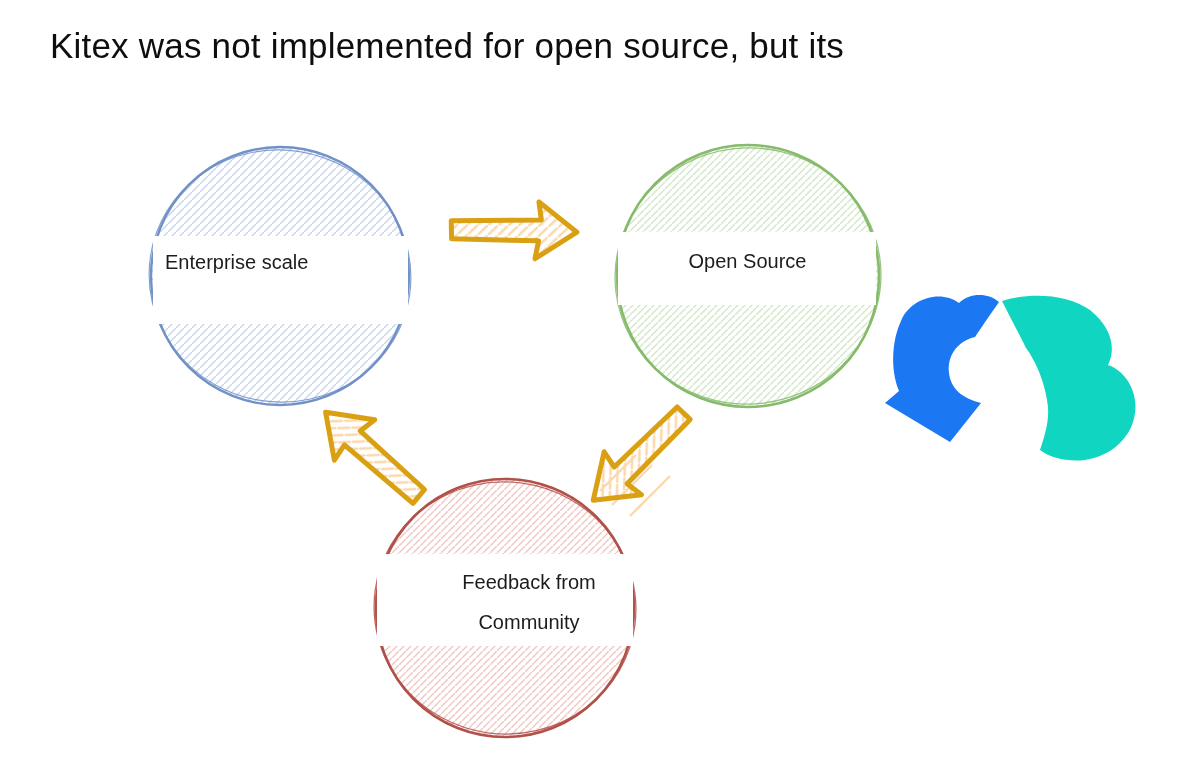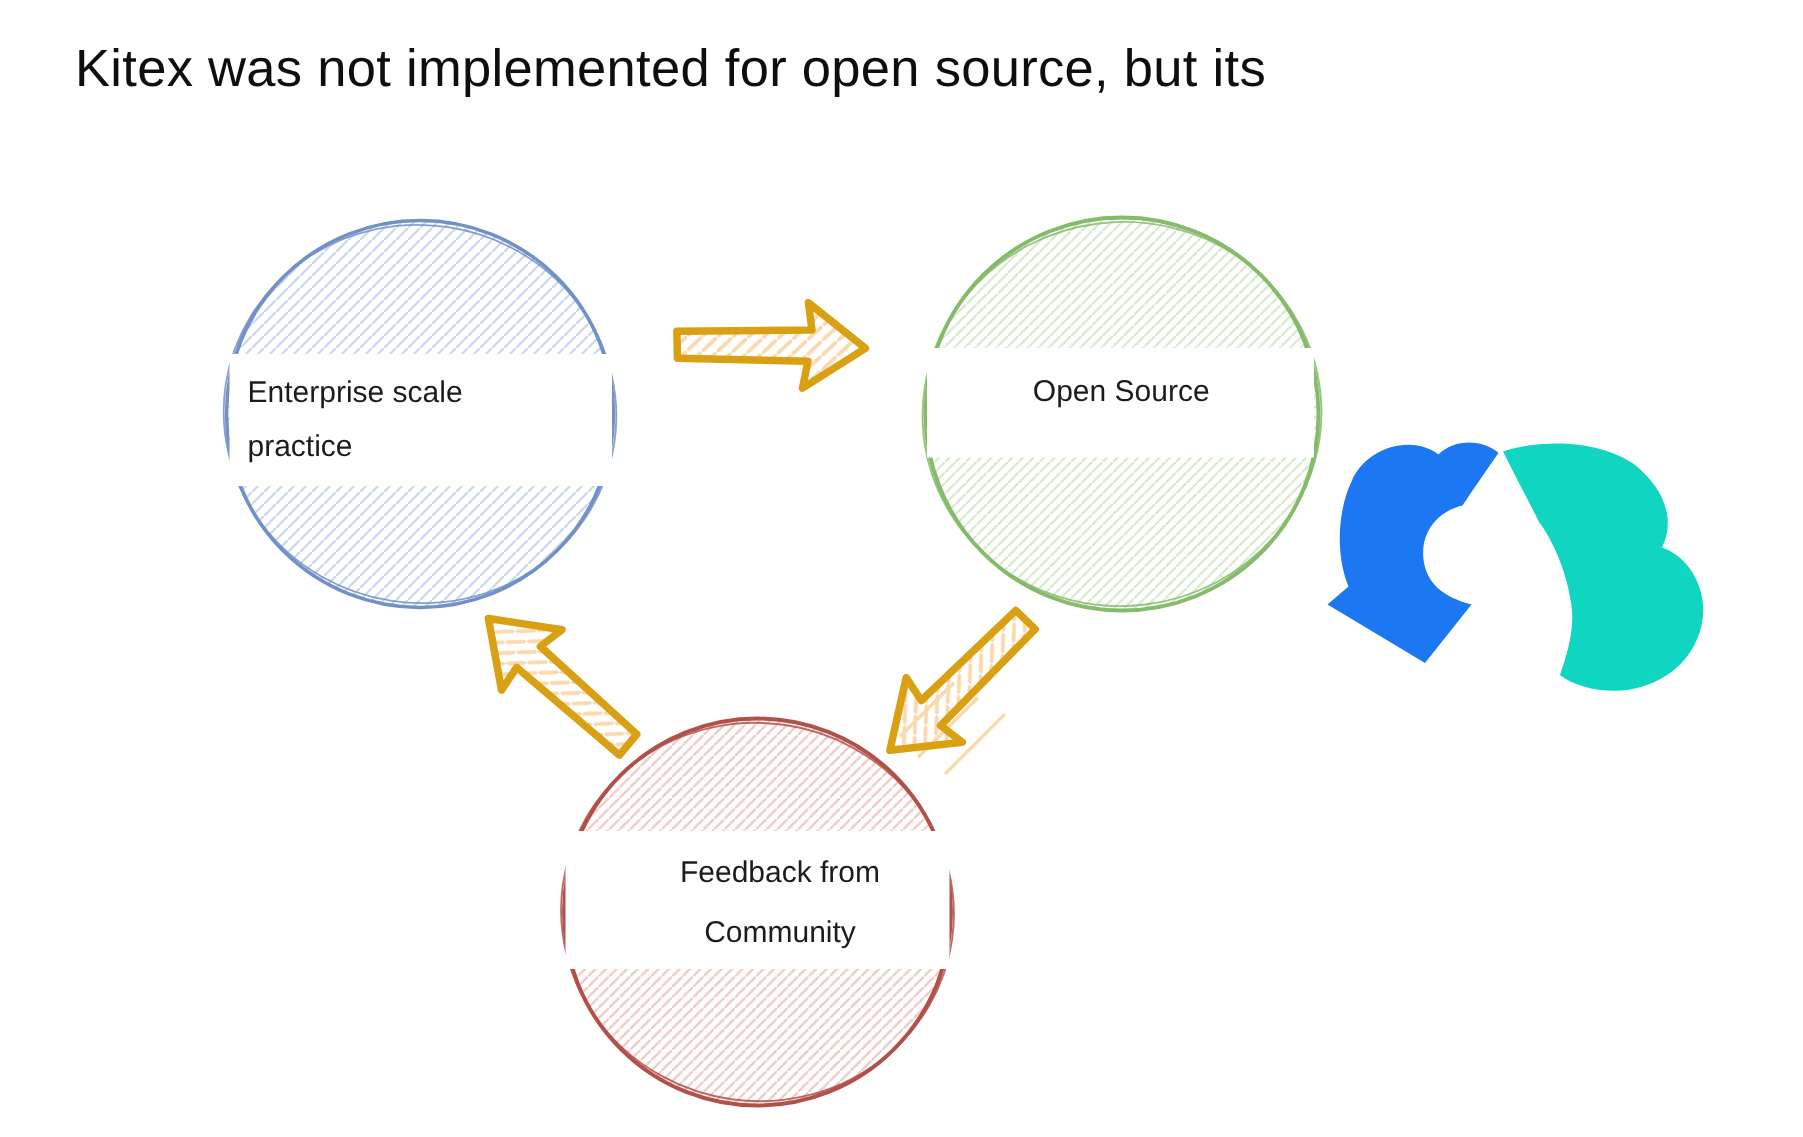--- a/index.html
+++ b/index.html
@@ -14,21 +14,21 @@
   .title{
     position:absolute;left:50px;top:20px;width:1110px;
     font-size:35px;line-height:52px;color:#0e0e0e;
     letter-spacing:0.2px;font-weight:400;
   }
   .node-label{
     position:absolute;color:#1c1c1c;font-size:20px;line-height:36px;
   }
   .label-enterprise{left:165px;top:244px;width:240px;text-align:left;}
   .label-opensource{left:616px;top:244px;width:263px;text-align:center;line-height:34px;}
-  .label-feedback{left:392px;top:562px;width:256px;text-align:center;line-height:40px;}
+  .label-feedback{left:377px;top:562px;width:256px;text-align:center;line-height:40px;padding-left:24px;}
 </style>
 </head>
 <body>
 
 <div class="canvas">
 
   <svg class="layer" width="1202" height="758" viewBox="0 0 1202 758" aria-hidden="true">
     <defs>
       <pattern id="hatchBlue" width="8" height="8" patternUnits="userSpaceOnUse">
         <path d="M0,8 L8,0" stroke="#c9d8ee" stroke-width="1.5" fill="none"></path>
@@ -97,21 +97,20 @@
         C1018,332 1009,315 1002,301 Z"></path>
     </g>
   </svg>
 
   <div class="title">
     <div>Kitex was not implemented for open source, but its</div>
   </div>
 
   <div class="node-label label-enterprise">
     <div>Enterprise scale</div>
-    <div>practice</div>
   </div>
 
   <div class="node-label label-opensource">
     <div>Open Source</div>
   </div>
 
   <div class="node-label label-feedback">
     <div>Feedback from</div>
     <div>Community</div>
   </div>

